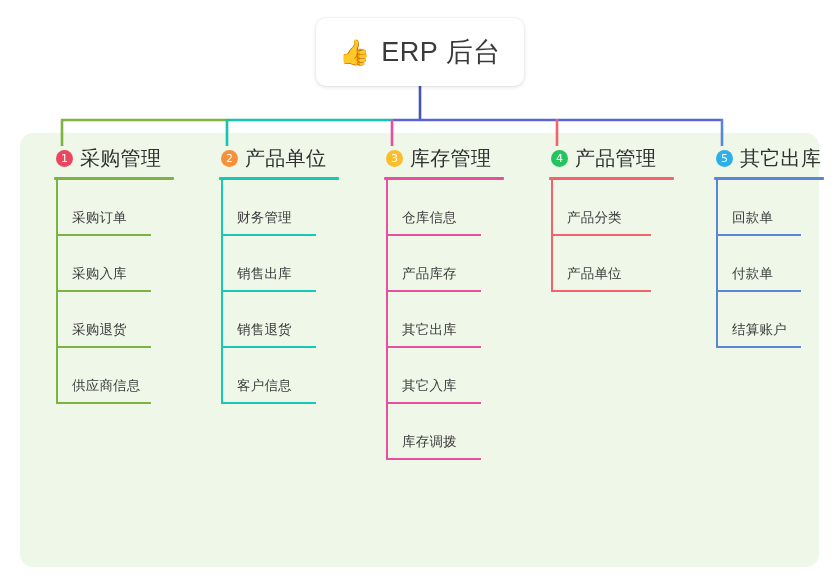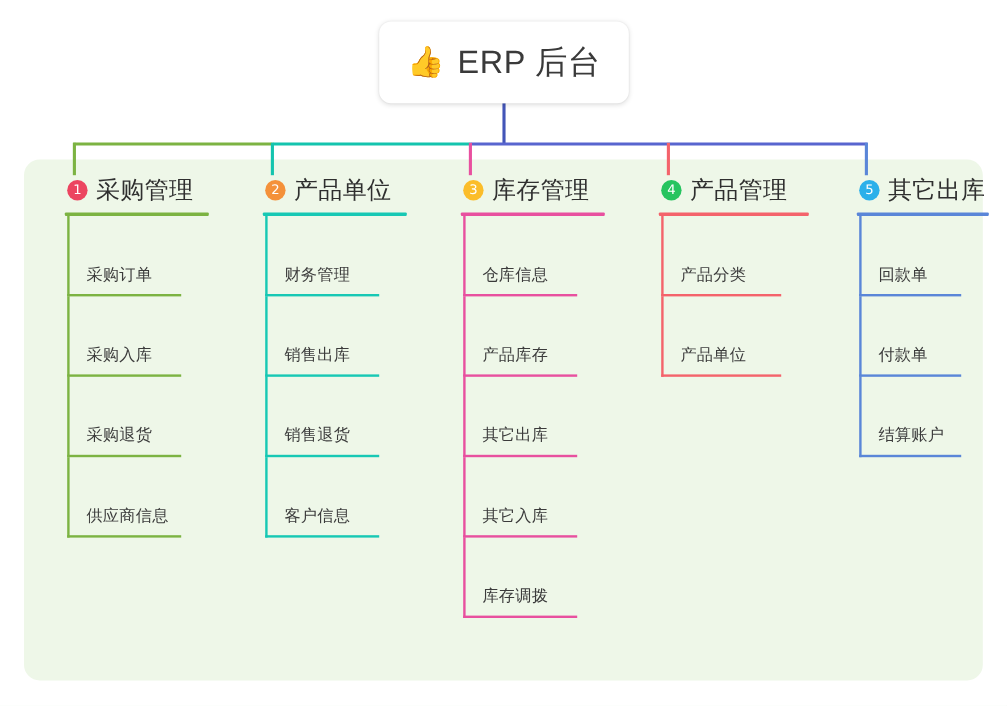--- a/index.html
+++ b/index.html
@@ -100,21 +100,21 @@
     letter-spacing: 0.3px;
   }
   .head-rule {
     height: 3px;
     margin-top: 6px;
     border-radius: 1px;
   }
 
   .leaf {
     position: relative;
-    height: 67px;
+    height: 56px;
     text-decoration: underline;
   }
   .leaf-label {
     position: absolute;
     left: 34px;
     bottom: 9px;
     font-size: 13.5px;
     color: #3b3b3b;
     white-space: nowrap;
     letter-spacing: 0.2px;

